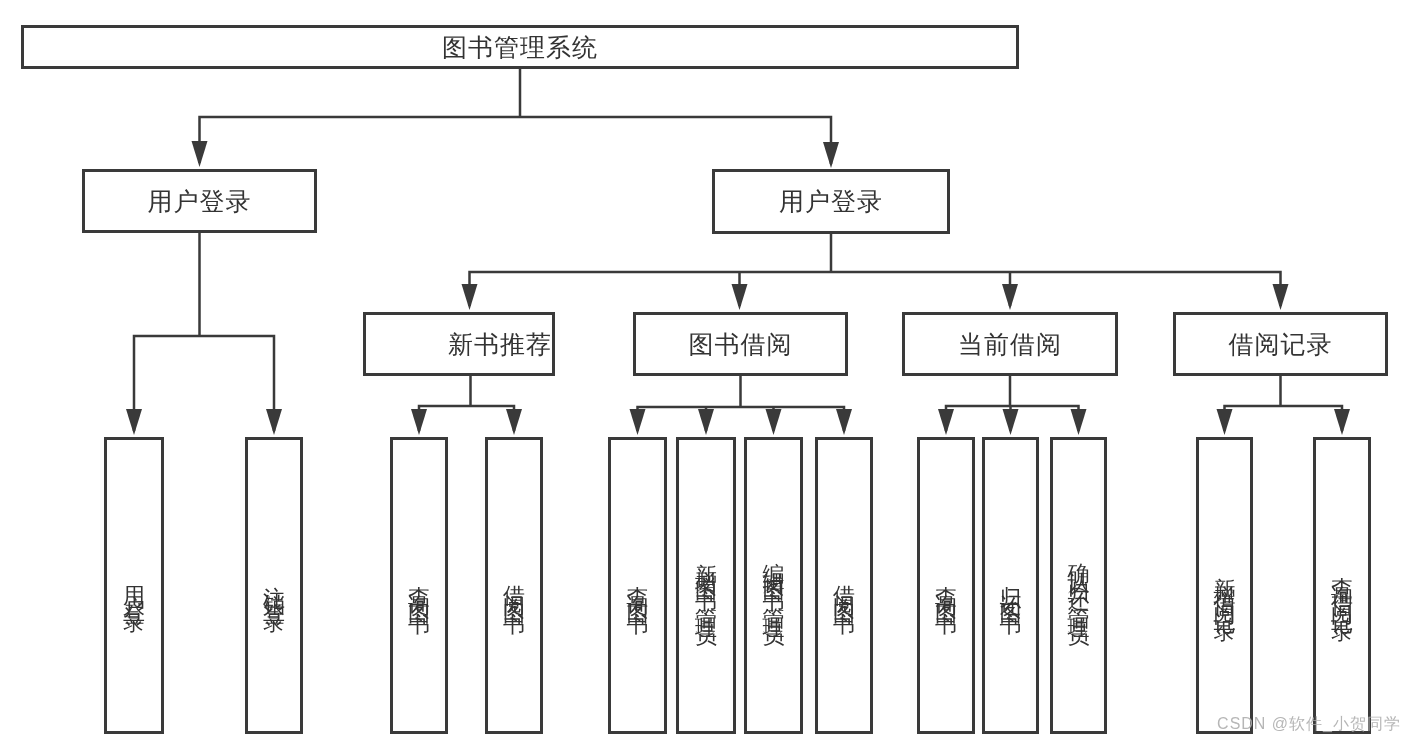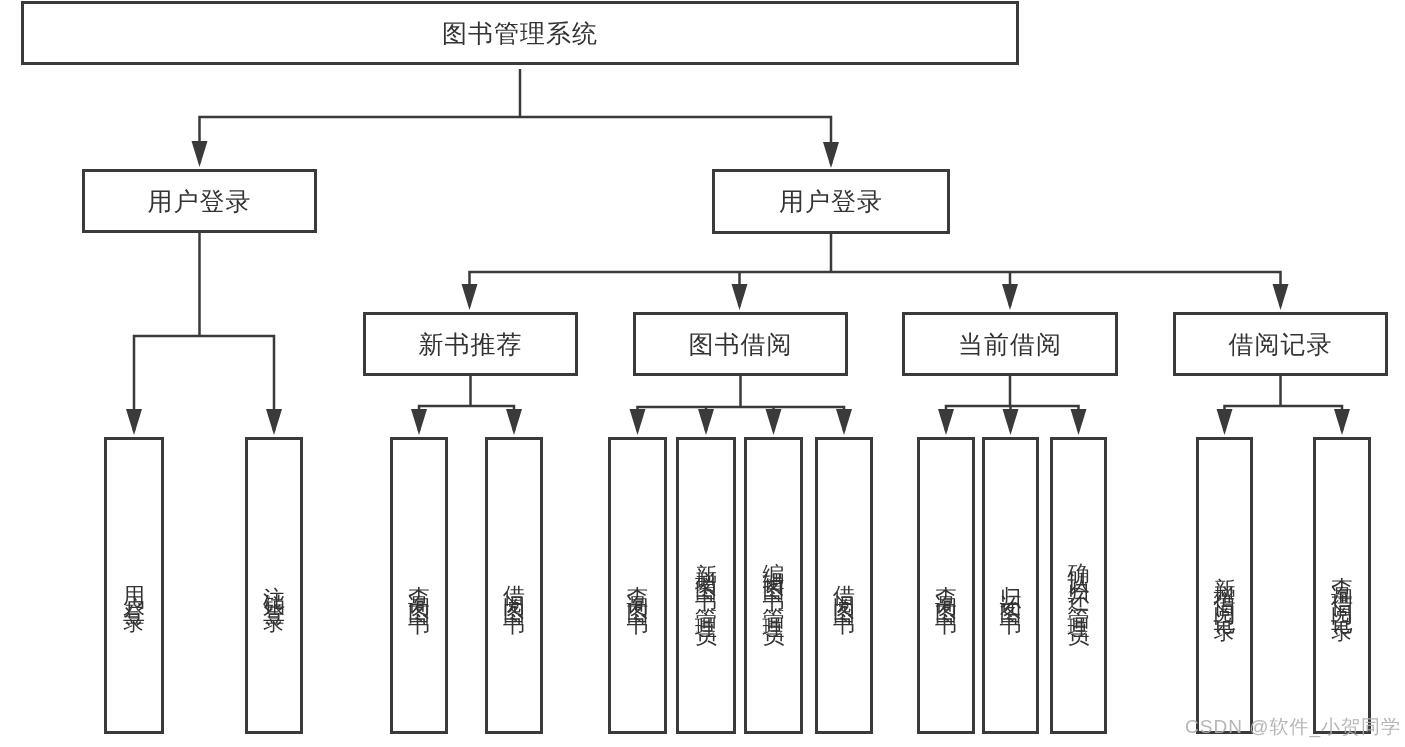--- a/index.html
+++ b/index.html
@@ -38,21 +38,21 @@
     font-size: 22px;
     letter-spacing: 9px;
     color: #333333;
     line-height: 1;
     white-space: nowrap;
   }
   .watermark {
     position: absolute;
     right: 4px;
     top: 714px;
-    font-size: 19px;
+    font-size: 16px;
     color: #b0b0b0;
     letter-spacing: 1px;
     white-space: nowrap;
     z-index: 5;
     opacity: 0.92;
   }
 </style>
 </head>
 <body>
 
@@ -87,32 +87,32 @@
       <polygon points="698,409 714,409 706,435" fill="#3a3a3a" stroke="none"></polygon>
       <polygon points="765.5,409 781.5,409 773.5,435" fill="#3a3a3a" stroke="none"></polygon>
       <polygon points="836,409 852,409 844,435" fill="#3a3a3a" stroke="none"></polygon>
       <polygon points="938,409 954,409 946,435" fill="#3a3a3a" stroke="none"></polygon>
       <polygon points="1002.5,409 1018.5,409 1010.5,435" fill="#3a3a3a" stroke="none"></polygon>
       <polygon points="1070.5,409 1086.5,409 1078.5,435" fill="#3a3a3a" stroke="none"></polygon>
       <polygon points="1216.5,409 1232.5,409 1224.5,435" fill="#3a3a3a" stroke="none"></polygon>
       <polygon points="1334,409 1350,409 1342,435" fill="#3a3a3a" stroke="none"></polygon>
     </svg>
 
-  <div class="node hbox" style="left:21px; top:1px; width:998px; height:64px;">
+  <div class="node hbox" style="left:21px; top:25px; width:998px; height:44px;">
     <span>图书管理系统</span>
   </div>
 
   <div class="node hbox" style="left:82px; top:169px; width:235px; height:64px;">
     <span>用户登录</span>
   </div>
   <div class="node hbox" style="left:712px; top:169px; width:238px; height:65px;">
     <span>用户登录</span>
   </div>
 
-  <div class="node hbox" style="left:363px; top:312px; width:215px; height:64px;">
+  <div class="node hbox" style="left:363px; top:312px; width:192px; height:64px;justify-content:flex-end;">
     <span>新书推荐</span>
   </div>
   <div class="node hbox" style="left:633px; top:312px; width:215px; height:64px;">
     <span>图书借阅</span>
   </div>
   <div class="node hbox" style="left:902px; top:312px; width:216px; height:64px;">
     <span>当前借阅</span>
   </div>
   <div class="node hbox" style="left:1173px; top:312px; width:215px; height:64px;">
     <span>借阅记录</span>

